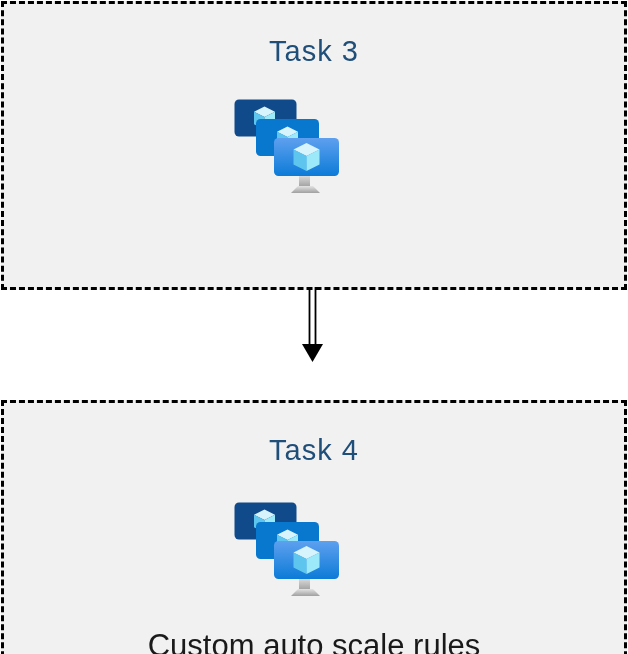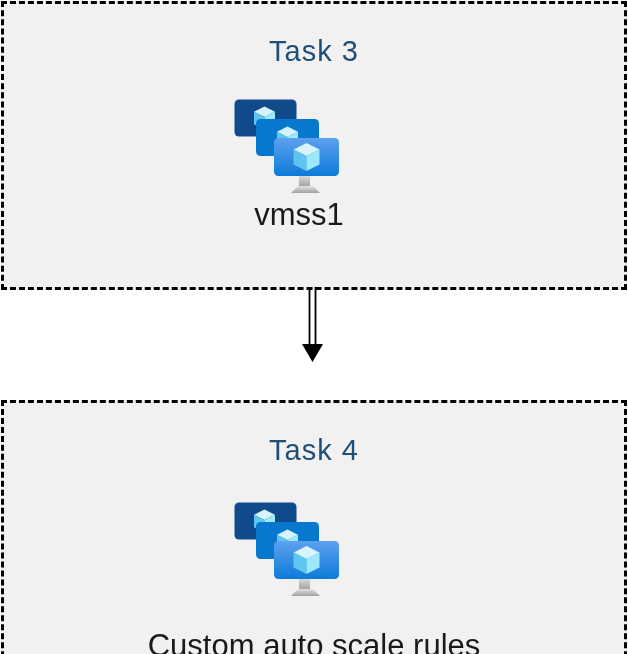--- a/index.html
+++ b/index.html
@@ -105,21 +105,20 @@
     <path d="M58,95 L65,88 L80,88 L87,95 Z" fill="url(#gradStand)"></path>
     <rect x="41" y="40" width="65" height="38" rx="4.5" fill="url(#gradFront)"></rect>
     <g>
       <polygon class="cube-top" points="73.5,45 86.5,51.5 73.5,58 60.5,51.5"></polygon>
       <polygon class="cube-left" points="60.5,51.5 73.5,58 73.5,73 60.5,66.5"></polygon>
       <polygon class="cube-right" points="86.5,51.5 73.5,58 73.5,73 86.5,66.5"></polygon>
     </g>
   </svg>
 
   <div class="caption" id="task3-caption">
-    <div>vmss1</div>
   </div>
 </div>
 
 <svg id="connector" viewBox="0 0 24 76">
   <line x1="8.5" y1="0" x2="8.5" y2="59"></line>
   <line x1="14.5" y1="0" x2="14.5" y2="59"></line>
   <polygon points="1,57 22,57 11.5,75"></polygon>
 </svg>
 
 <div class="task-box" id="task4-box">

